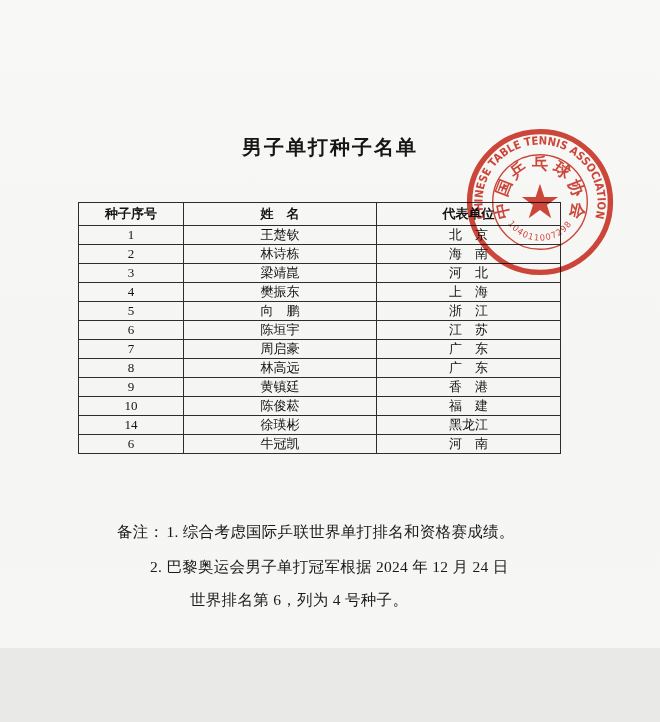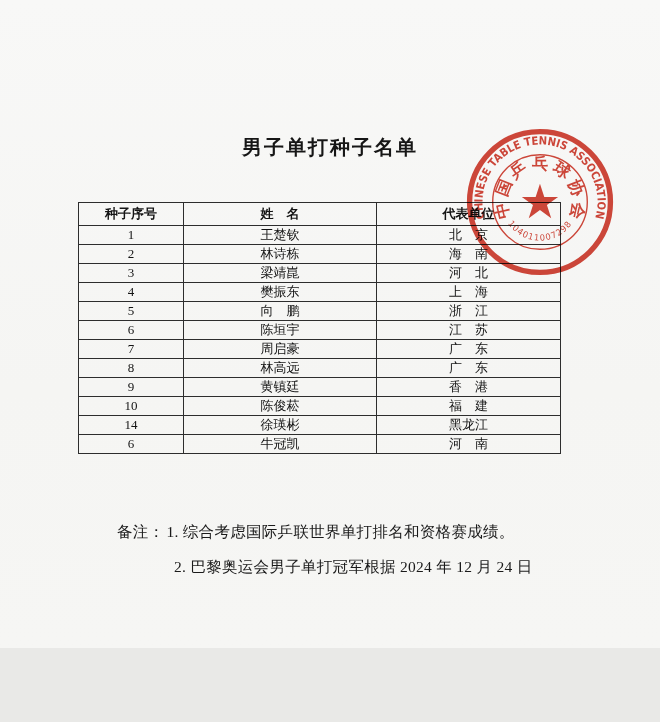--- a/index.html
+++ b/index.html
@@ -38,21 +38,21 @@
   .seed-table tbody tr{height:18px;}
   .seed-table th{font-weight:bold;}
   col.c-seed{width:105px;}
   col.c-name{width:193px;}
   col.c-unit{width:184px;}
   .notes{
     position:absolute;left:117px;top:521px;width:480px;
     font-size:15.5px;color:#1a1a1a;letter-spacing:0.3px;
   }
   .note-line{line-height:22px;}
-  .note-line.indent-num{margin-left:57px;margin-top:13px;}
+  .note-line.indent-num{margin-left:33px;margin-top:13px;}
   .note-line.indent-cont{margin-left:73px;margin-top:11px;}
   .notes-label{margin-right:2px;}
   .stamp{
     position:absolute;left:454px;top:116px;
     width:172px;height:172px;
     mix-blend-mode:multiply;
     opacity:0.92;
     pointer-events:none;
   }
   .stamp text{font-family:"DejaVu Sans","Liberation Sans",sans-serif;}
@@ -156,20 +156,21 @@
       <td>牛冠凯</td>
       <td>河　南</td>
     </tr>
 
   </tbody>
   </table>
 
   <div class="notes">
     <div class="note-line"><span class="notes-label">备注：</span><span>1. 综合考虑国际乒联世界单打排名和资格赛成绩。</span></div>
     <div class="note-line indent-num">2. 巴黎奥运会男子单打冠军根据 2024 年 12 月 24 日</div>
+    <div class="note-line indent-cont">世界排名第 6，列为 4 号种子。</div>
   </div>
 
   <svg class="stamp" viewBox="0 0 160 160">
     <defs>
       <path id="ringPath" d="M 28.85 95.62 A 53.5 53.5 0 1 1 131.15 95.62"></path>
       <path id="cnPath" d="M 53.71 96.43 A 31 31 0 1 1 106.29 96.43"></path>
       <path id="serialPath" d="M 50.51 100.65 A 36 36 0 0 0 109.49 100.65"></path>
     </defs>
     <circle cx="80" cy="80" r="65.5" fill="none" stroke-width="5" stroke="#cf382a"></circle>
     <circle cx="80" cy="80" r="44" fill="none" stroke-width="1.3" stroke="#cf382a"></circle>

